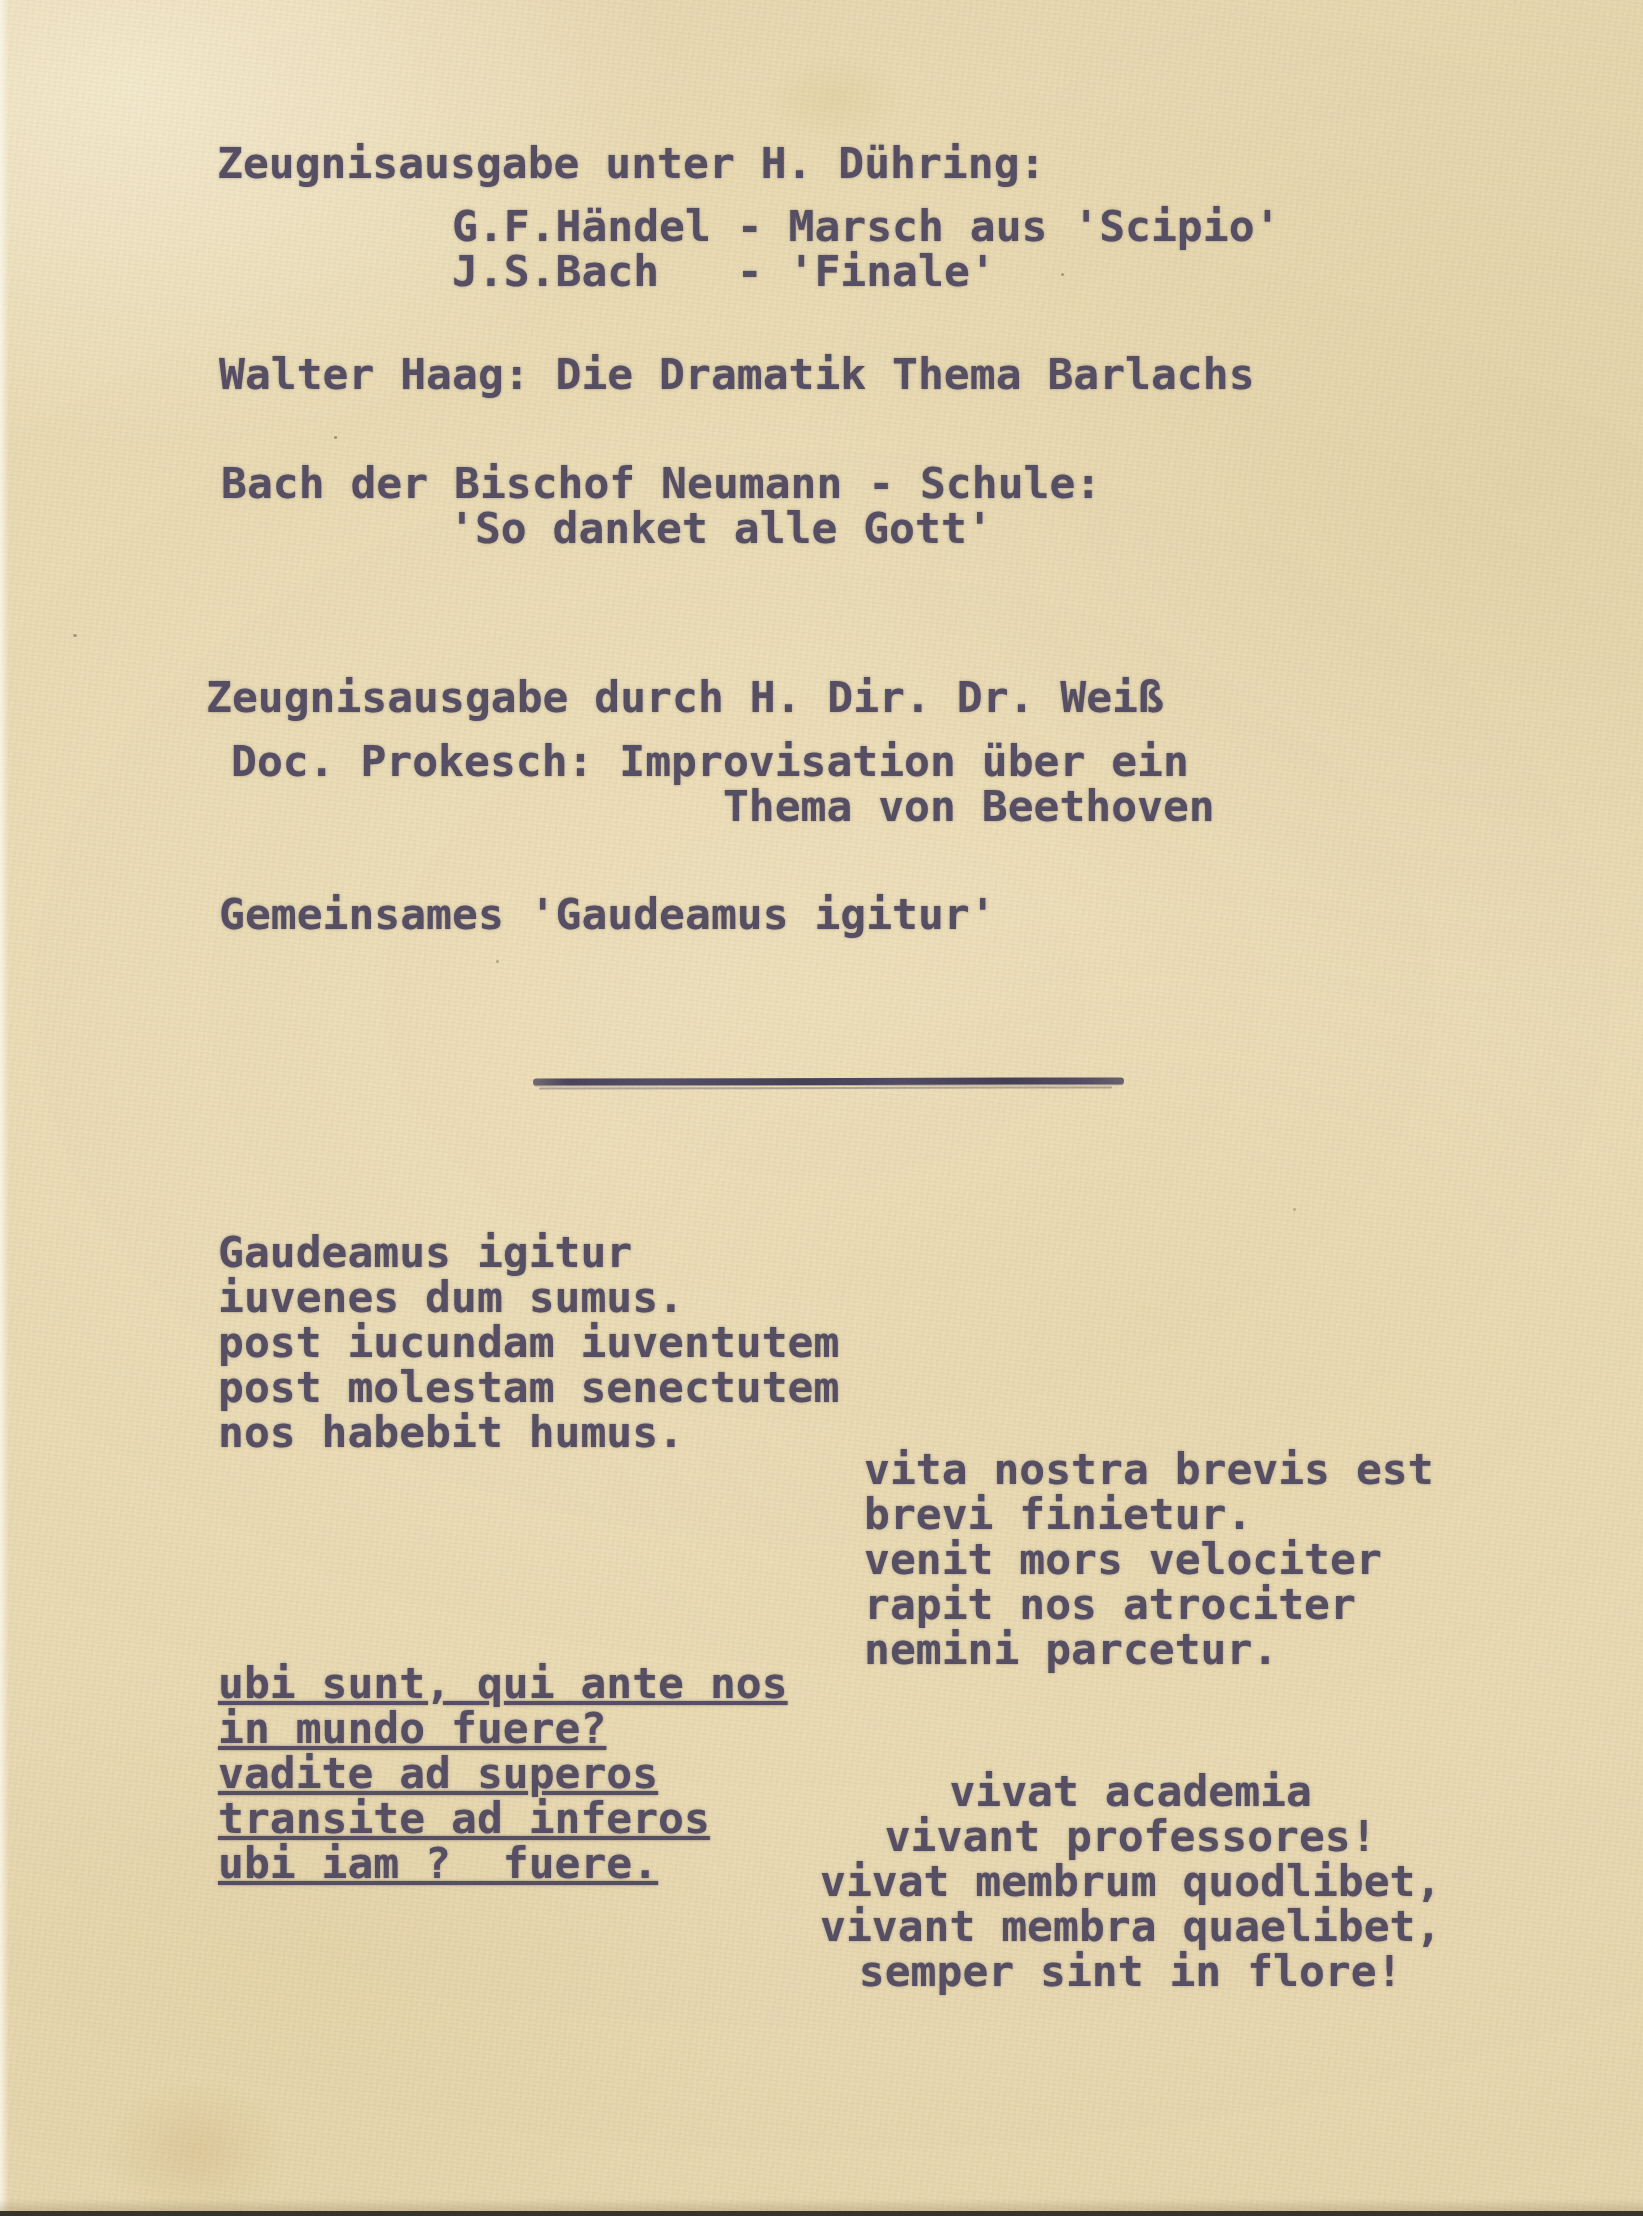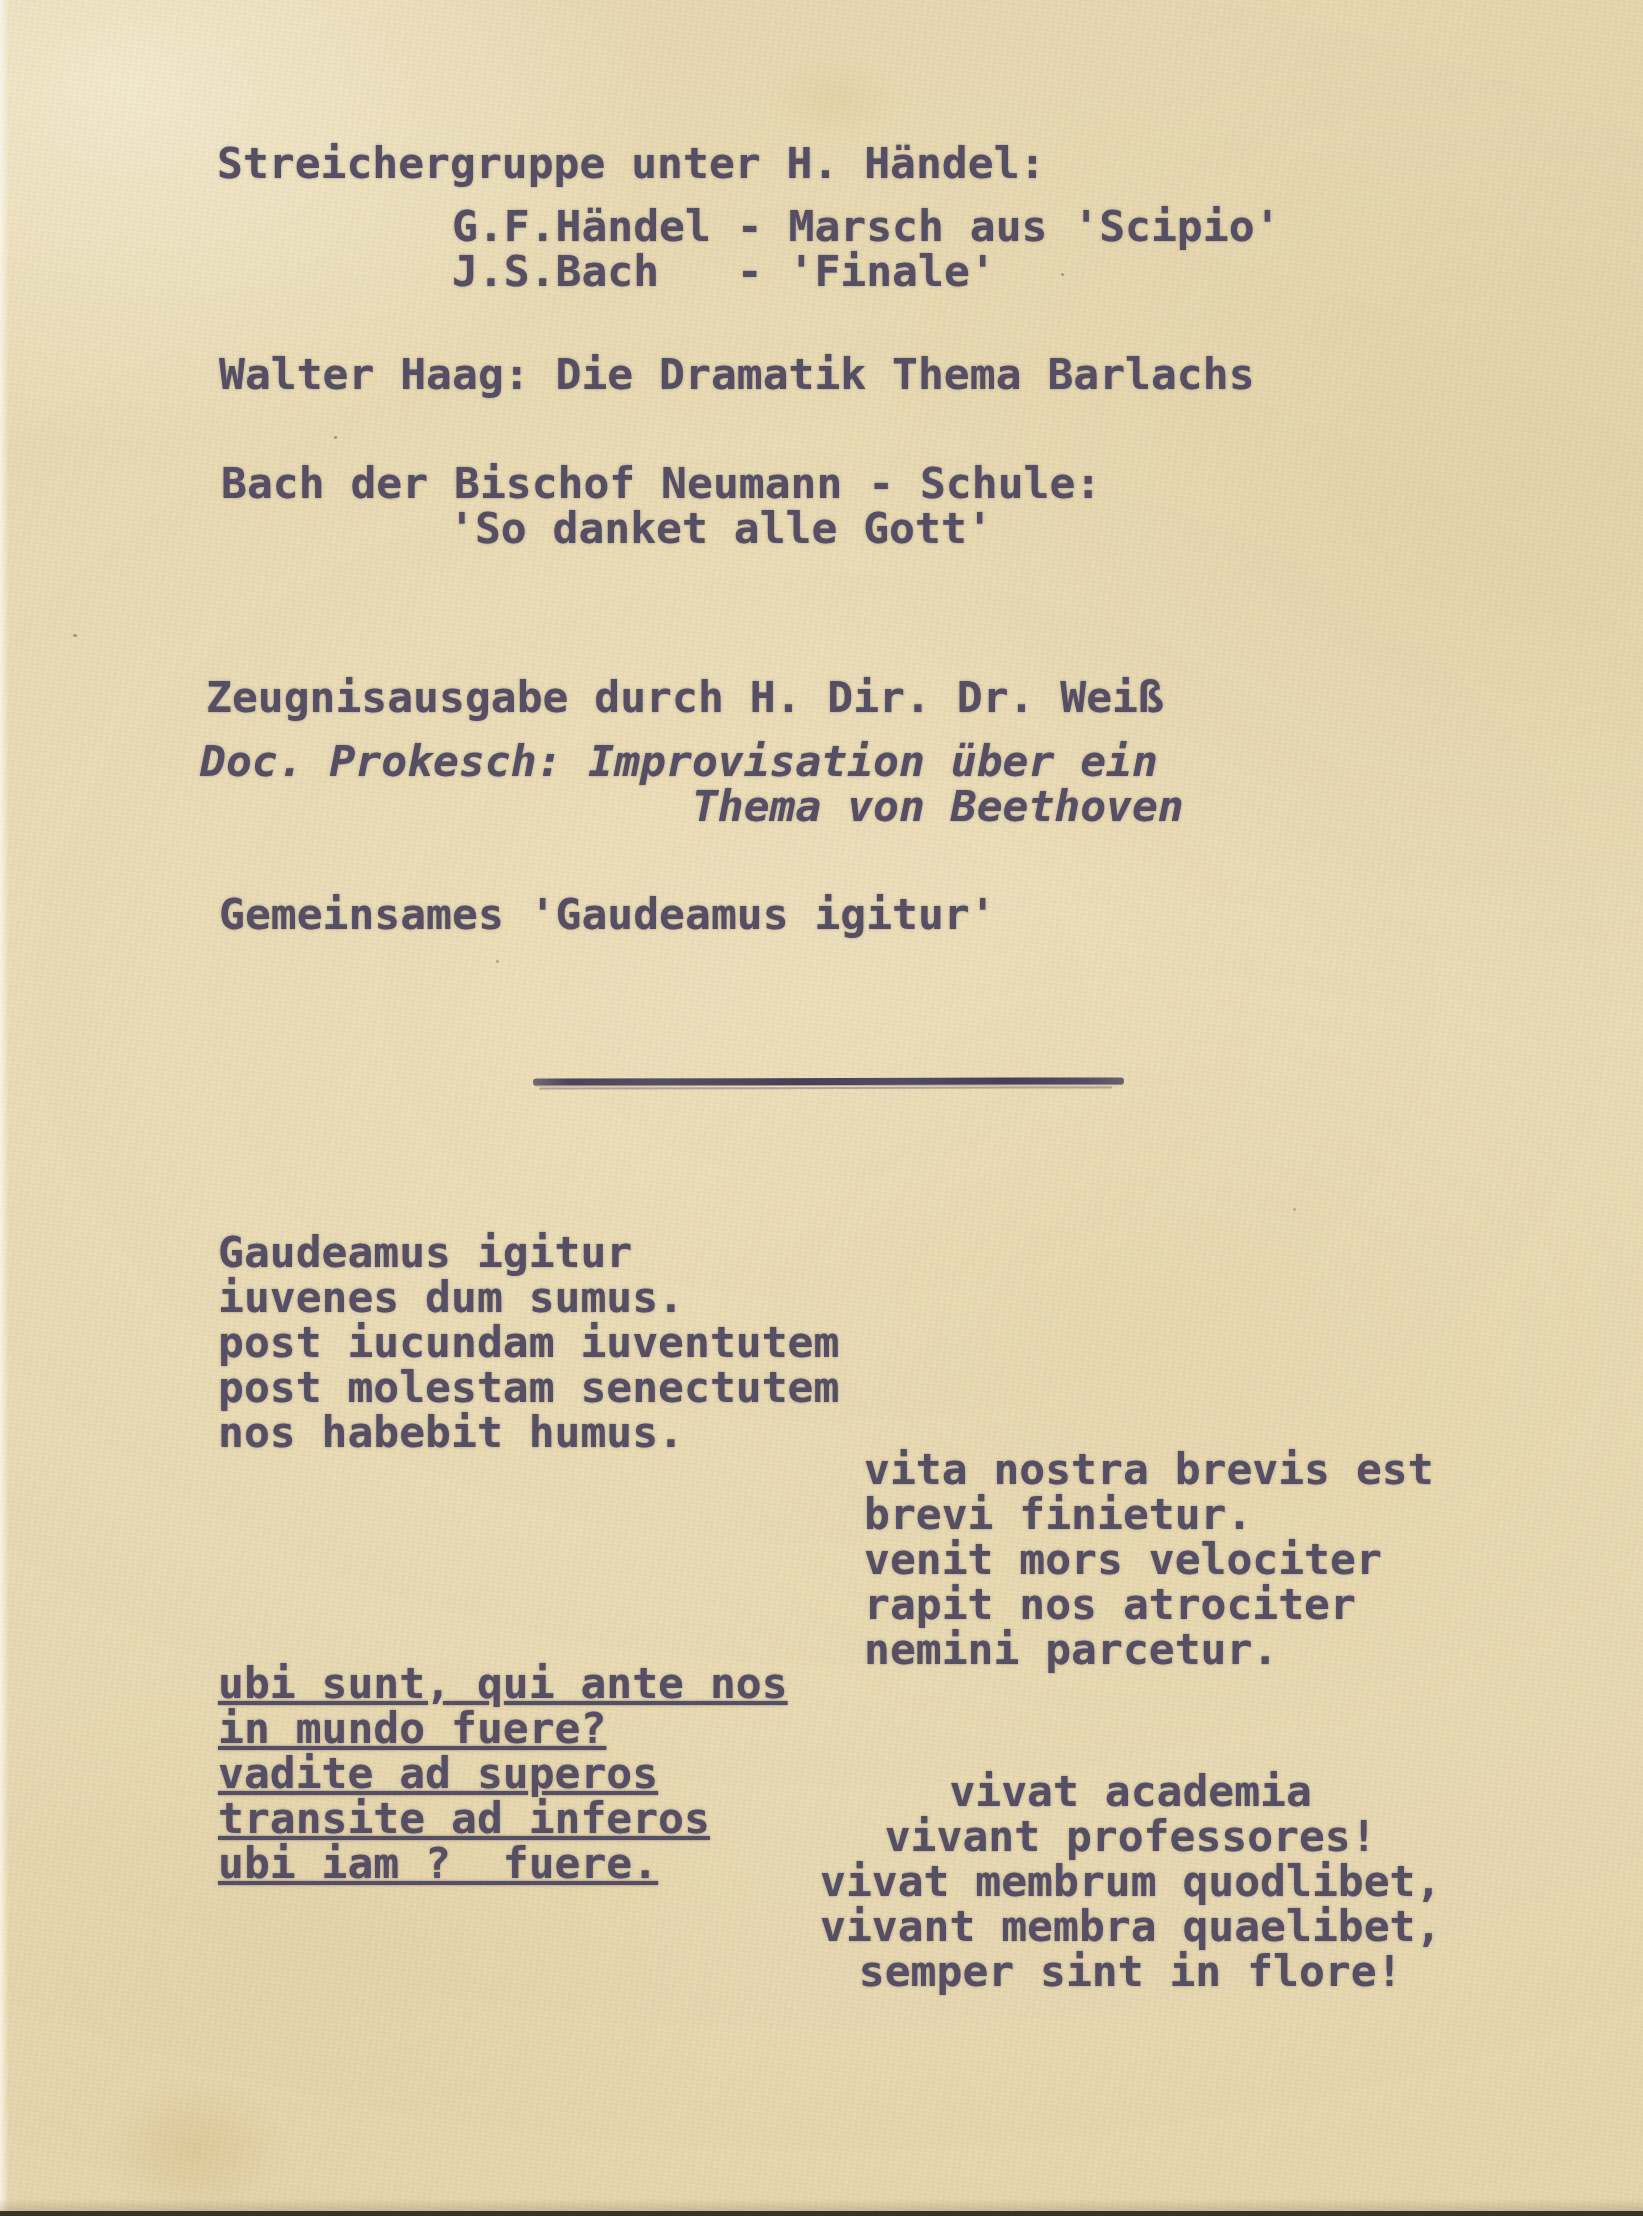--- a/index.html
+++ b/index.html
@@ -44,21 +44,21 @@
     font:bold 43px/45px "DejaVu Sans Mono","Liberation Mono",monospace;
     color:#564e63;
     text-shadow:0 0 1.7px rgba(86,78,99,0.55), 0 0 5.1px rgba(86,78,99,0.12);
   }
   .p1 {left:217px;top:141px;}
   .p2 {left:452px;top:204px;}
   .p3 {left:219px;top:352px;}
   .p4 {left:221px;top:461px;}
   .p5 {left:449px;top:506px;}
   .p6 {left:206px;top:631px;margin-top:44px;}
-  .p7 {left:200px;top:739px;font-style:italic;}
+  .p7 {left:231px;top:739px;}
   .p8 {left:219px;top:892px;}
   .st1{left:218px;top:1230px;}
   .st2{left:820px;top:1447px;margin-left:44px;}
   .st3{left:218px;top:1661px;text-decoration:underline;}
   .st4{left:820px;top:1769px;text-align:center;}
 
   .divider{
     position:absolute;left:533px;top:1078px;width:591px;height:6.8px;
     background:linear-gradient(to right,
       rgba(74,68,92,0.75), #4a445c 6%, #544e66 22%, #463f58 45%,
@@ -78,21 +78,21 @@
 <div class="edge-left"></div>
 <div class="stain s1"></div>
 <div class="stain s2"></div>
 <div class="speck sp1"></div>
 <div class="speck sp2"></div>
 <div class="speck sp3"></div>
 <div class="speck sp4"></div>
 <div class="speck sp5"></div>
 <div class="speck sp6"></div>
 
-<div class="tw p1">Streichergruppe unter H. Händel:</div>
+<div class="tw p1">Zeugnisausgabe unter H. Dühring:</div>
 
 <div class="tw p2">G.F.Händel - Marsch aus 'Scipio'
 J.S.Bach   - 'Finale'</div>
 
 <div class="tw p3">Walter Haag: Die Dramatik Thema Barlachs</div>
 
 <div class="tw p4">Bach der Bischof Neumann - Schule:</div>
 
 <div class="tw p5">'So danket alle Gott'</div>
 

